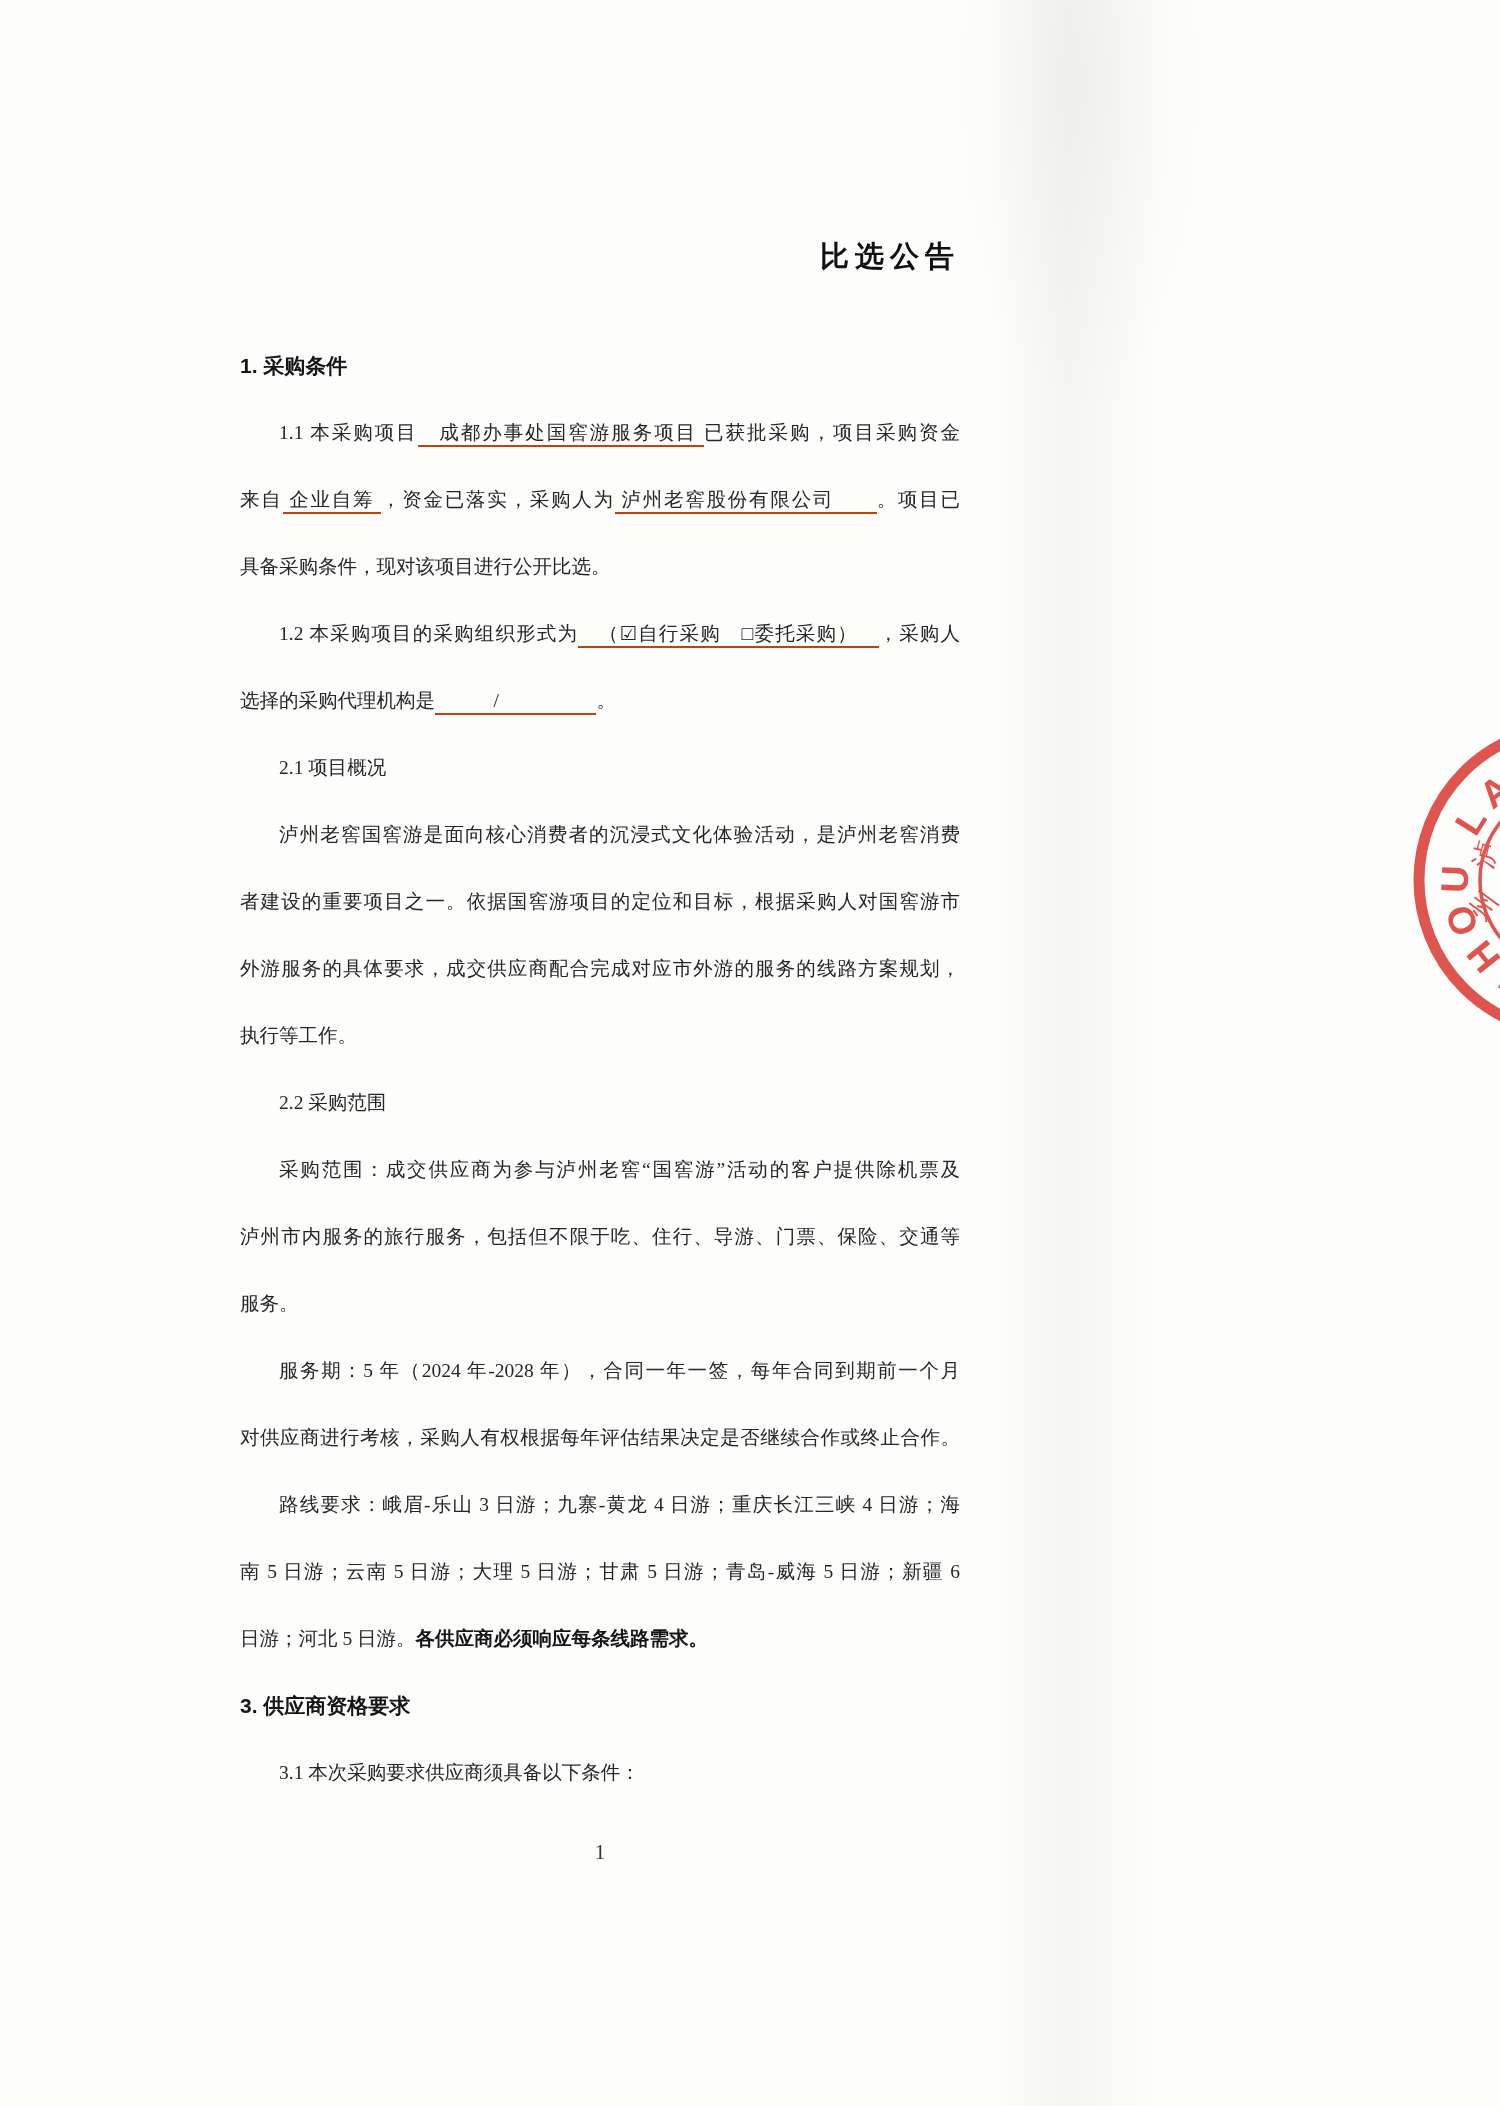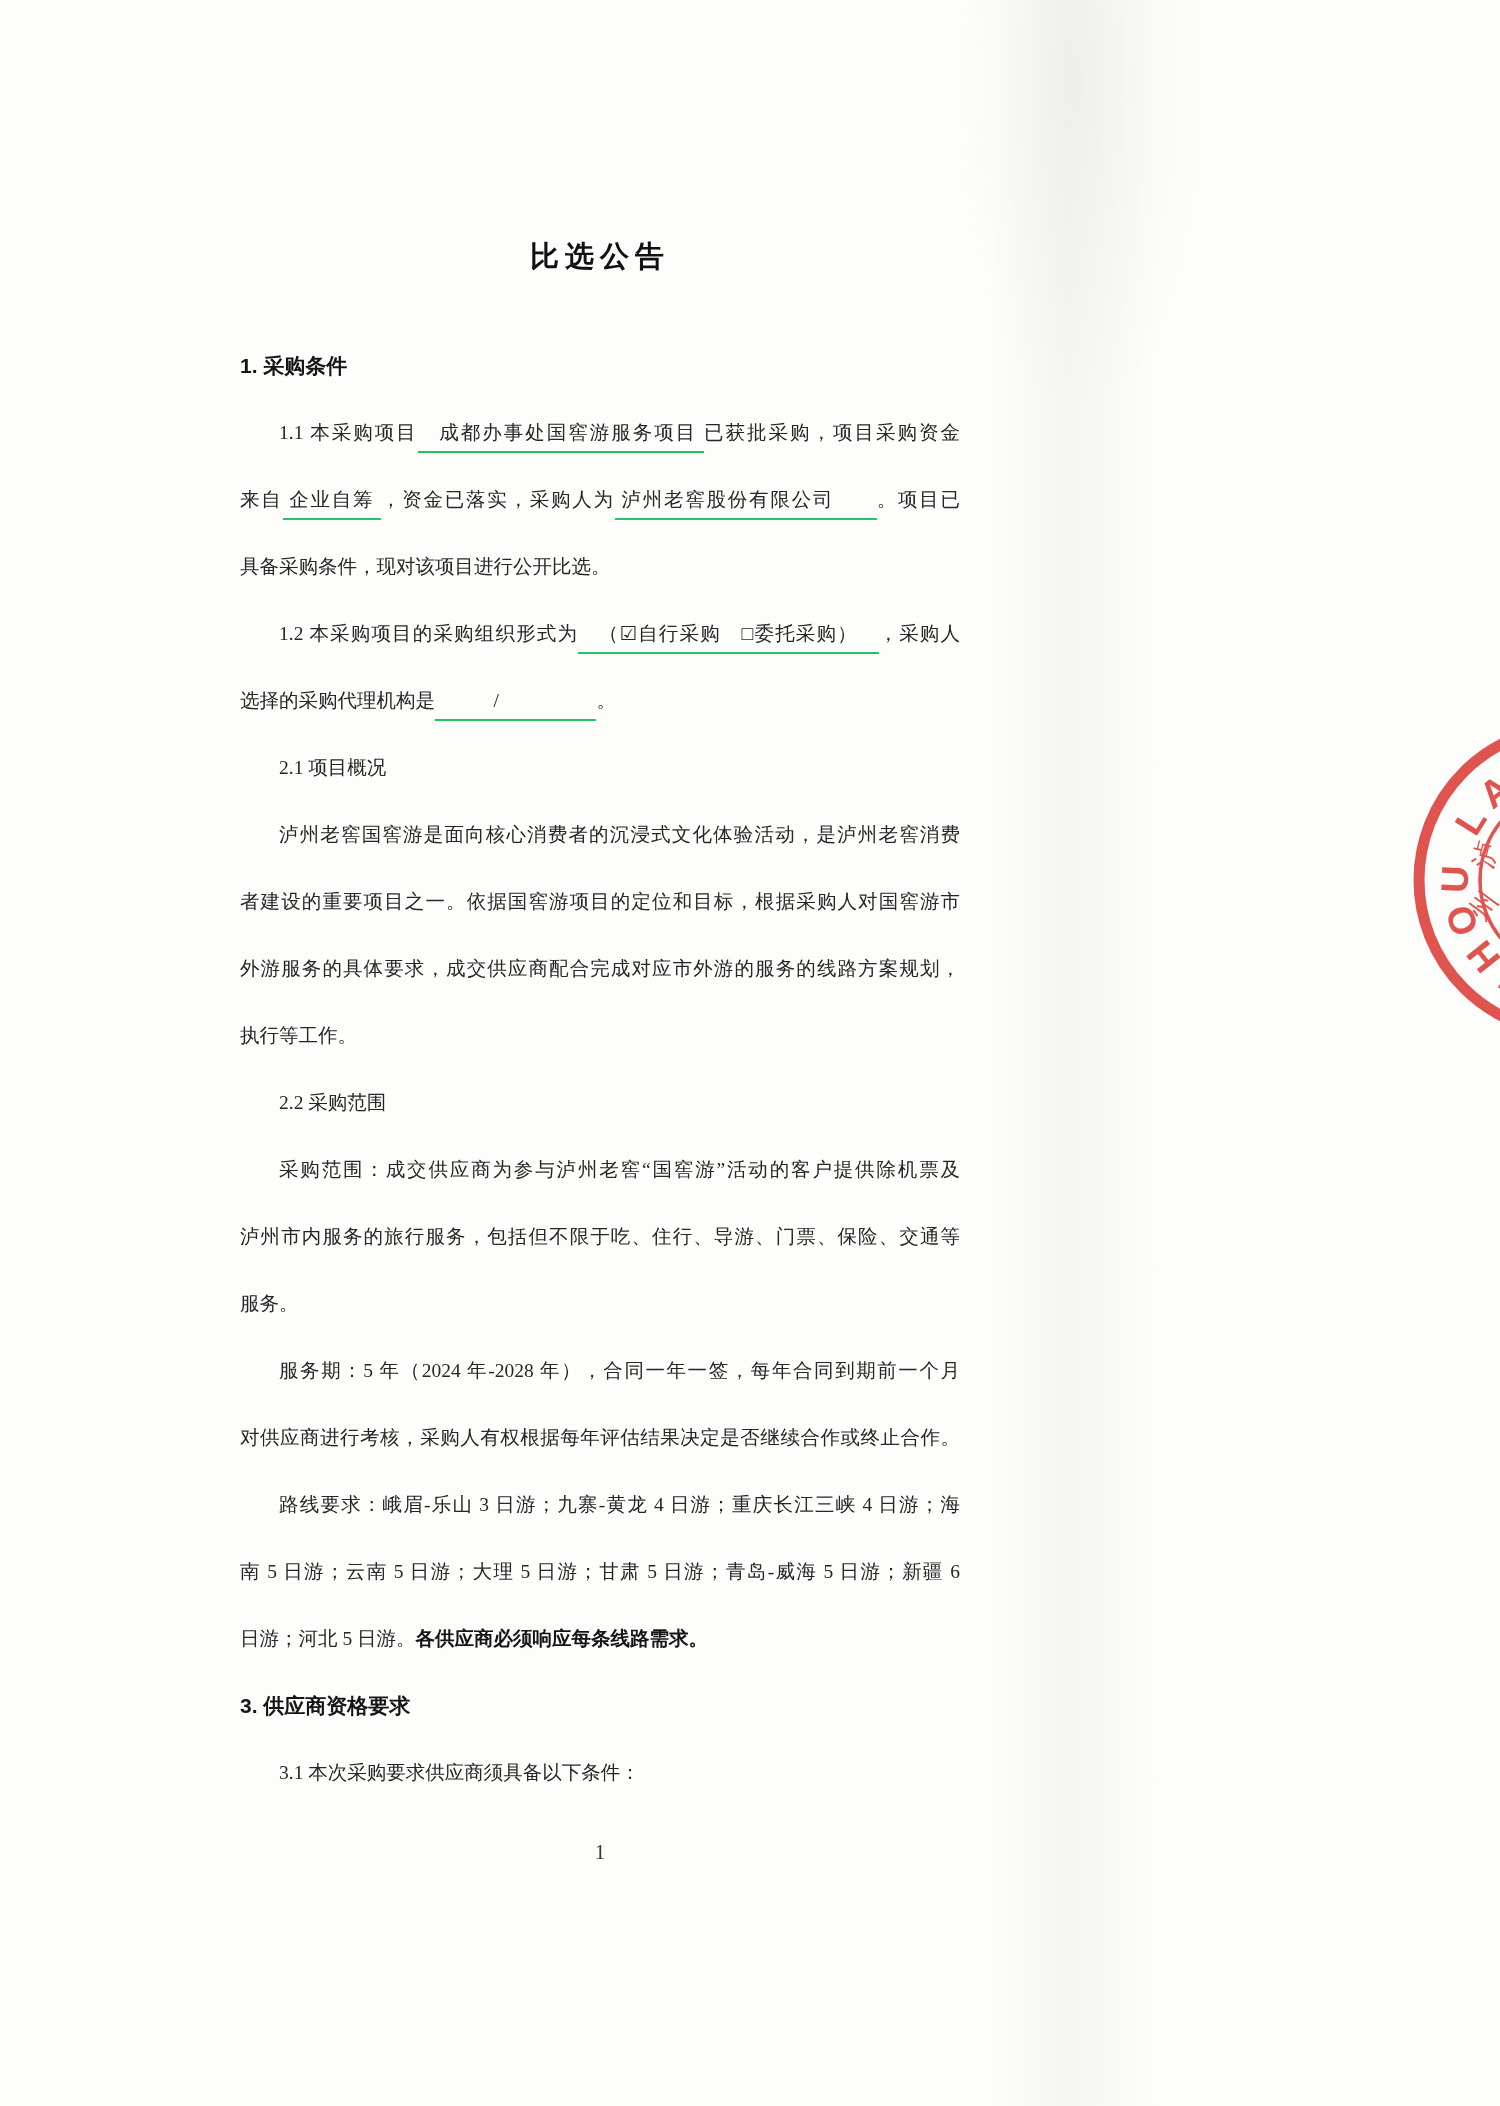--- a/index.html
+++ b/index.html
@@ -24,39 +24,39 @@
   }
   #column{
     position:absolute;left:240px;top:224px;width:720px;
   }
   #doc-title{
     font-family:"Liberation Sans","DejaVu Sans",sans-serif;
     font-weight:bold;
     font-size:29px;
     letter-spacing:6px;
     line-height:64px;
-    text-align:center;
+    text-align:right;
     color:#111;
     margin-bottom:44px;
   }
   .line{
     font-size:19.5px;
     line-height:67px;
     text-align:left;
     white-space:normal;
   }
   .line.j{
     text-align:justify;
     text-align-last:justify;
     text-justify:inter-character;
   }
   .line.ind{ text-indent:2em; }
   .line .u{
-    border-bottom:2px solid #22c55e;
-    padding-bottom:8px;
+    border-bottom:2px solid #c2410c;
+    padding-bottom:2px;
   }
   .line .b, .line.h{
     font-family:Liberation Sans, sans-serif;
     font-weight:bold;
     color:#151515;
   }
   .line.h{ font-size:21px; }
   #page-num{
     margin-top:26px;
     text-align:center;

